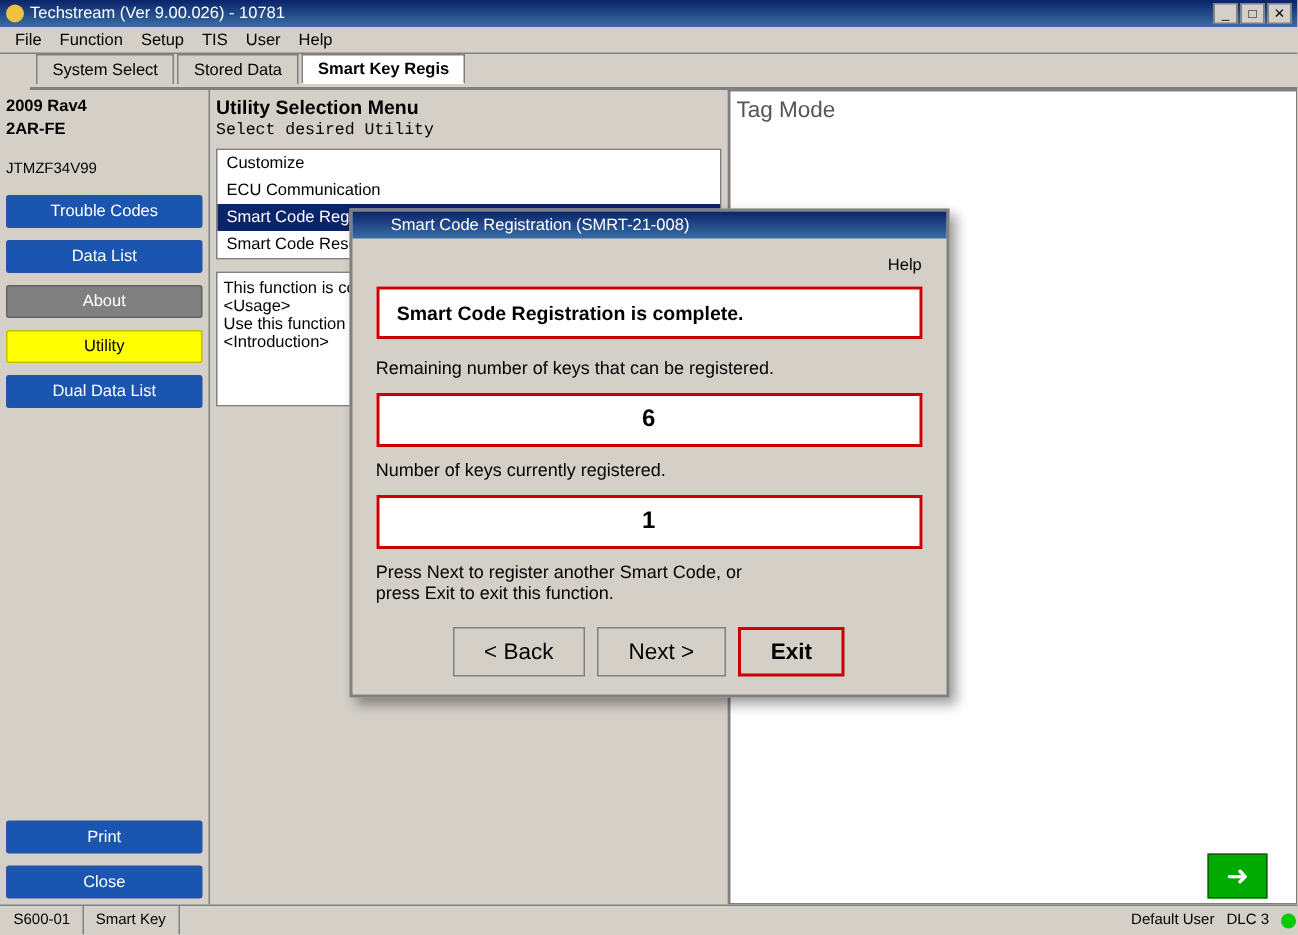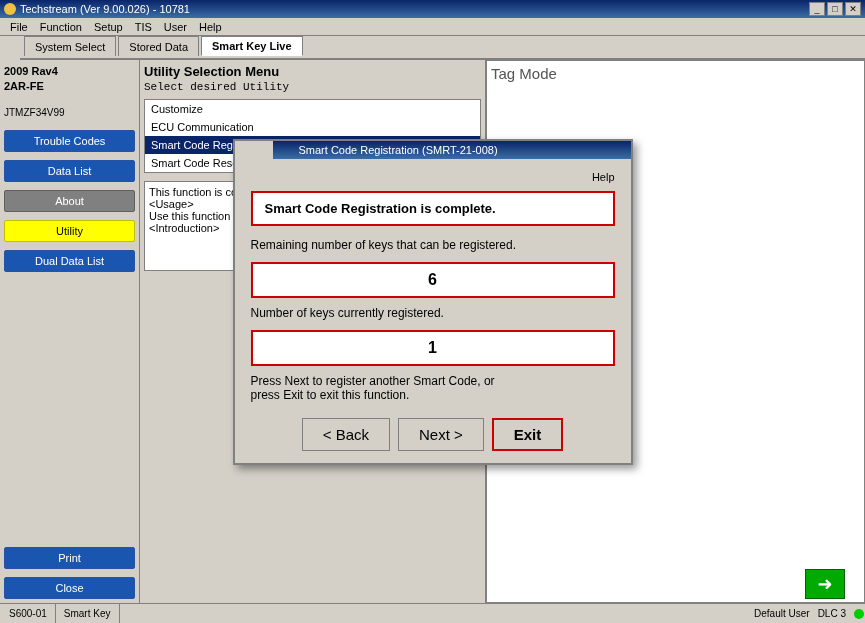--- a/index.html
+++ b/index.html
@@ -264,21 +264,20 @@
       position: relative;
     }
     .modal-titlebar {
       background: linear-gradient(to bottom, #0a246a, #3a6ea5);
       color: white;
       padding: 3px 26px;
       font-size: 11px;
       display: flex;
       align-items: center;
       justify-content: space-between;
-      margin-left: 38px;
     }
     .modal-body {
       padding: 12px 16px;
     }
     .modal-help {
       text-align: right;
       font-size: 11px;
       margin-bottom: 8px;
       color: black;
     }
@@ -349,21 +348,21 @@
 </div>
 
 <div class="tab-bar">
   <div class="tab">
     <span>System Select</span>
   </div>
   <div class="tab">
     <span>Stored Data</span>
   </div>
   <div class="tab active">
-    <span>Smart Key Live</span>
+    <span>Smart Key Regis</span>
   </div>
 </div>
 
 <div class="main-area">
 
   <div class="sidebar">
     <div class="vehicle-info">
       <span>2009 Rav4</span><br>
       <span>2AR-FE</span>
     </div>

